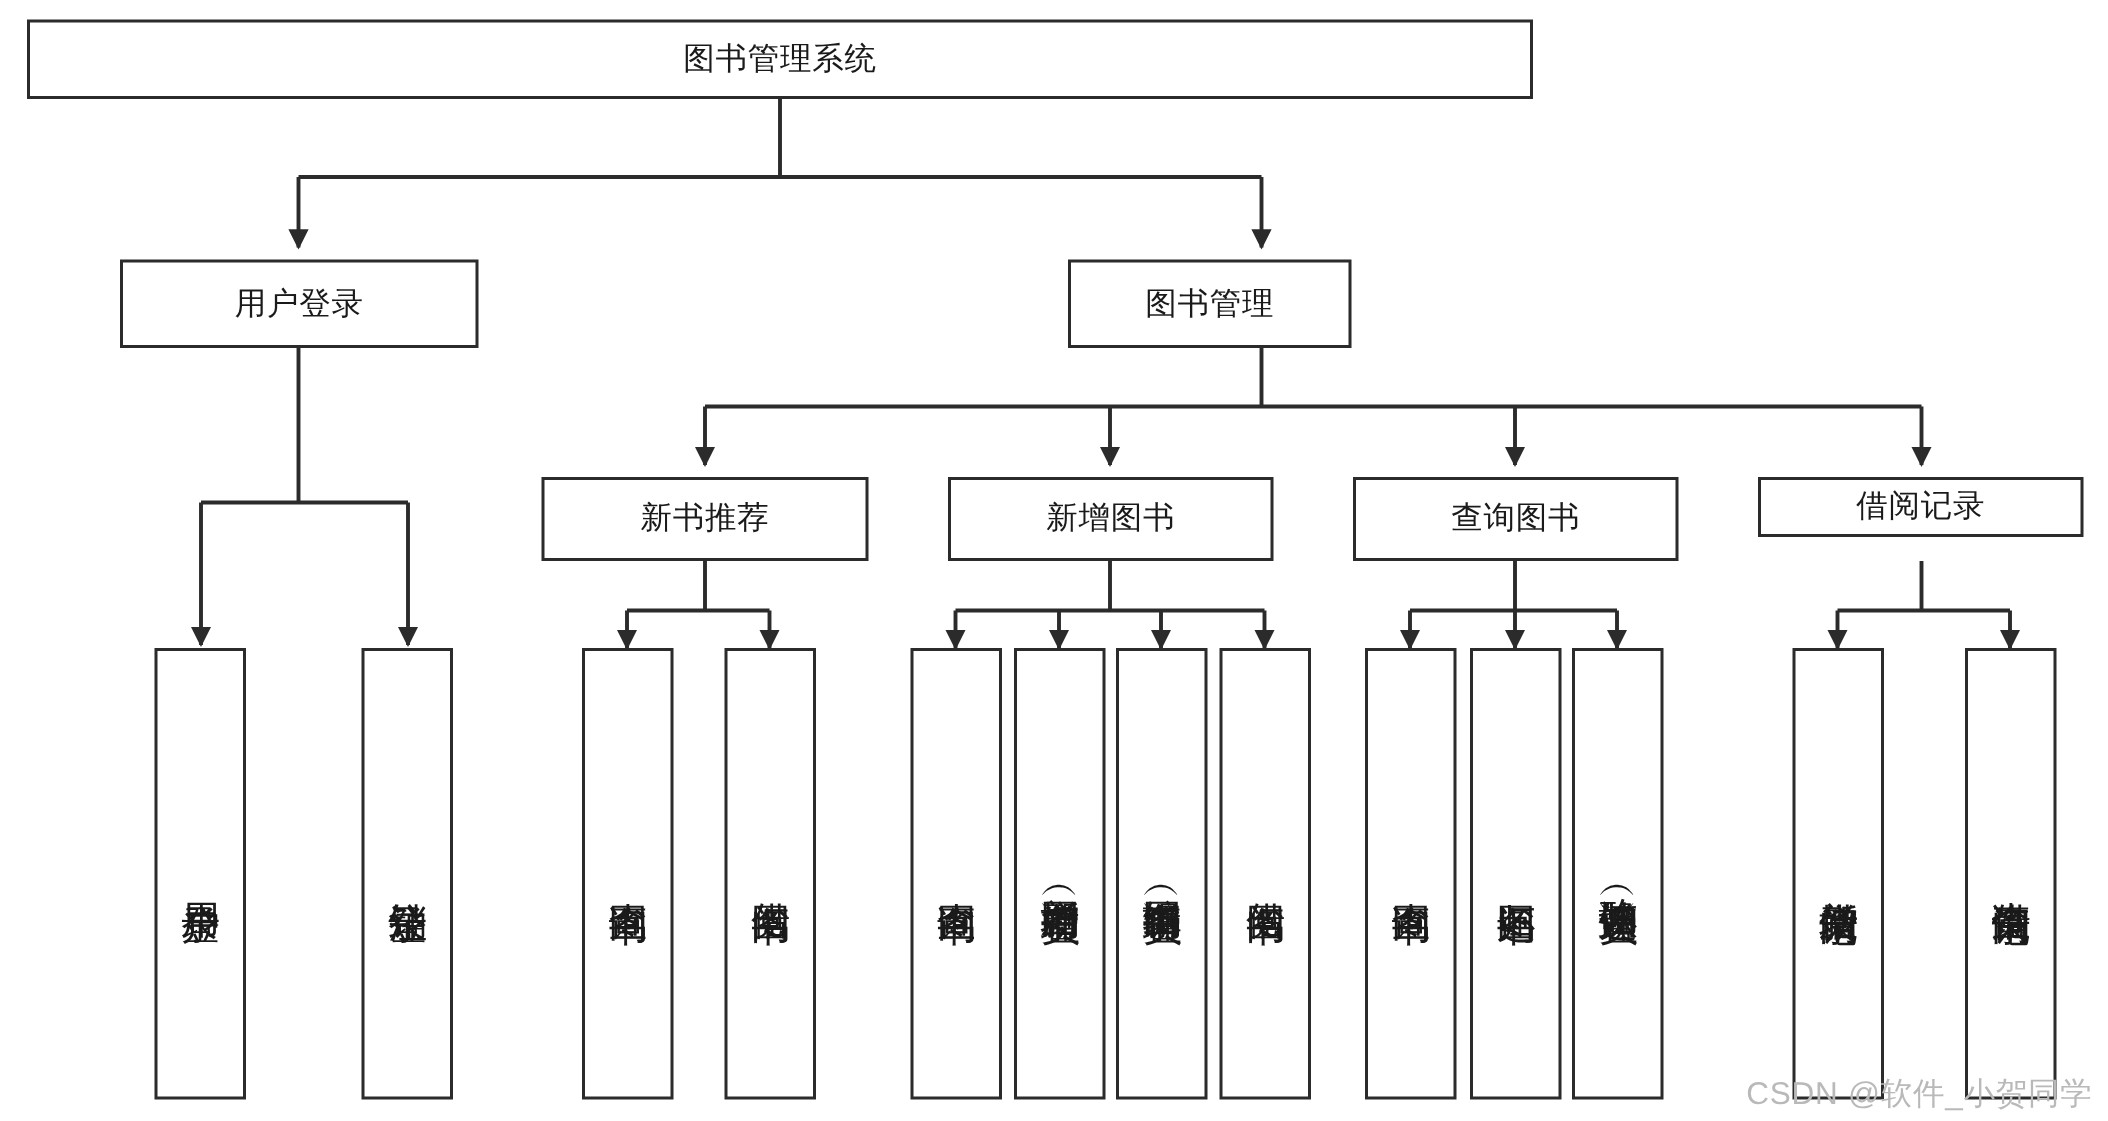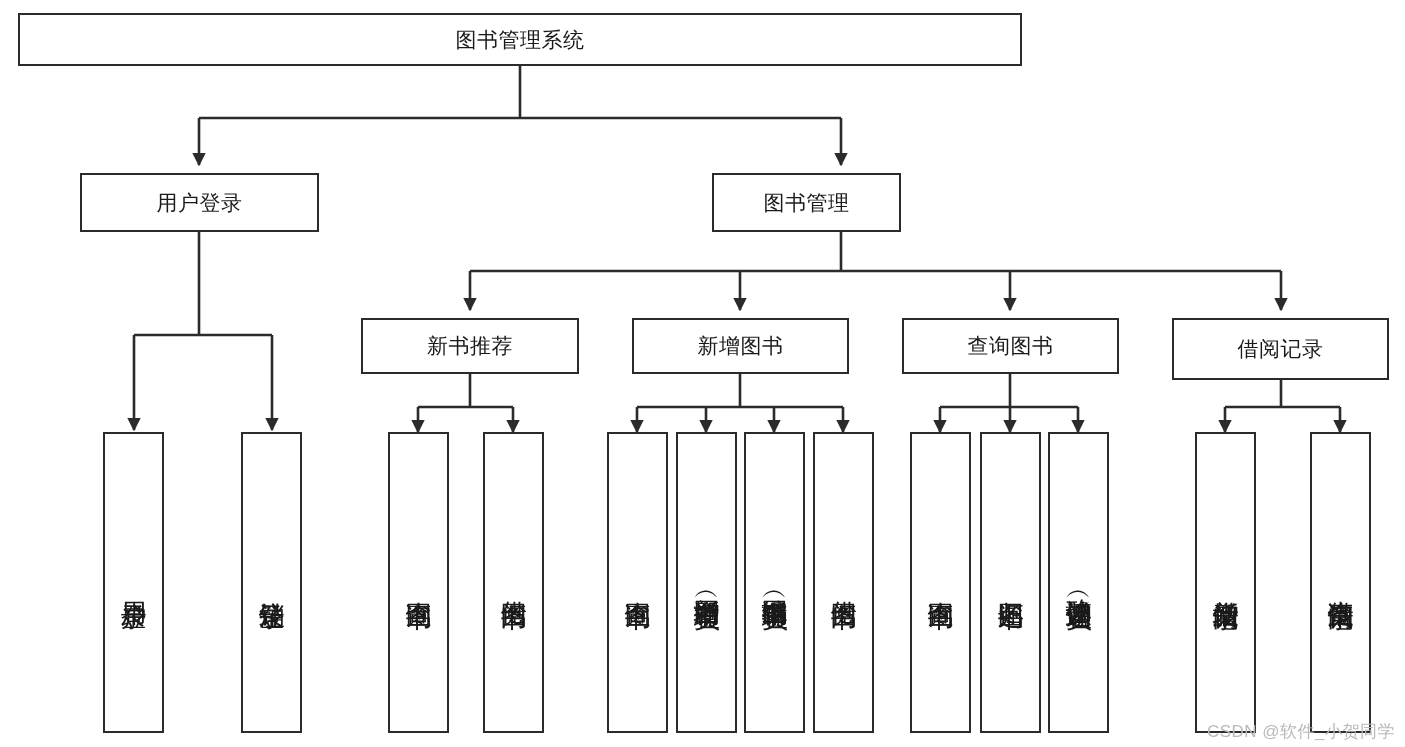--- a/index.html
+++ b/index.html
@@ -56,21 +56,21 @@
     letter-spacing: 1px;
     max-height: 286px;
   }
   .node.vert.tall .label {
     max-height: 292px;
   }
   #watermark {
     position: absolute;
     right: 10px;
     bottom: 4px;
-    font-size: 17px;
+    font-size: 21px;
     color: #b9b9b9;
     letter-spacing: 0.5px;
     z-index: 3;
     white-space: nowrap;
   }
 </style>
 </head>
 <body>
 
 <div id="canvas">
@@ -140,21 +140,21 @@
 
   <div class="node horiz" style="left:361px; top:318px; width:218px; height:56px;">
     <span class="label">新书推荐</span>
   </div>
   <div class="node horiz" style="left:632px; top:318px; width:217px; height:56px;">
     <span class="label">新增图书</span>
   </div>
   <div class="node horiz" style="left:902px; top:318px; width:217px; height:56px;">
     <span class="label">查询图书</span>
   </div>
-  <div class="node horiz" style="left:1172px; top:318px; width:217px; height:62px;">
+  <div class="node horiz" style="left:1172px; top:318px; width:217px; height:40px;">
     <span class="label">借阅记录</span>
   </div>
 
   <div class="node vert" style="left:103px; top:432px; width:61px; height:301px;">
     <span class="label">用户登录</span>
   </div>
   <div class="node vert" style="left:241px; top:432px; width:61px; height:301px;">
     <span class="label">注销登录</span>
   </div>
 

